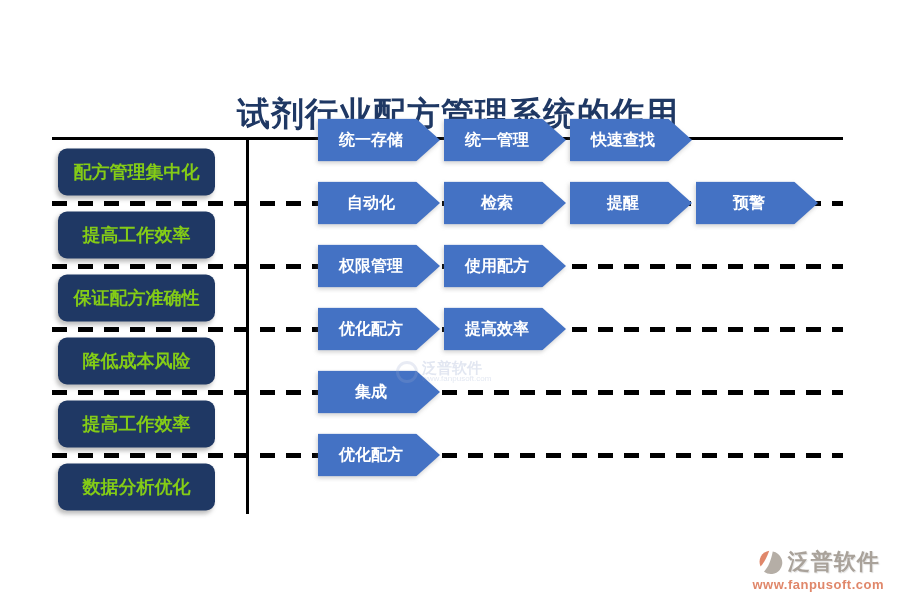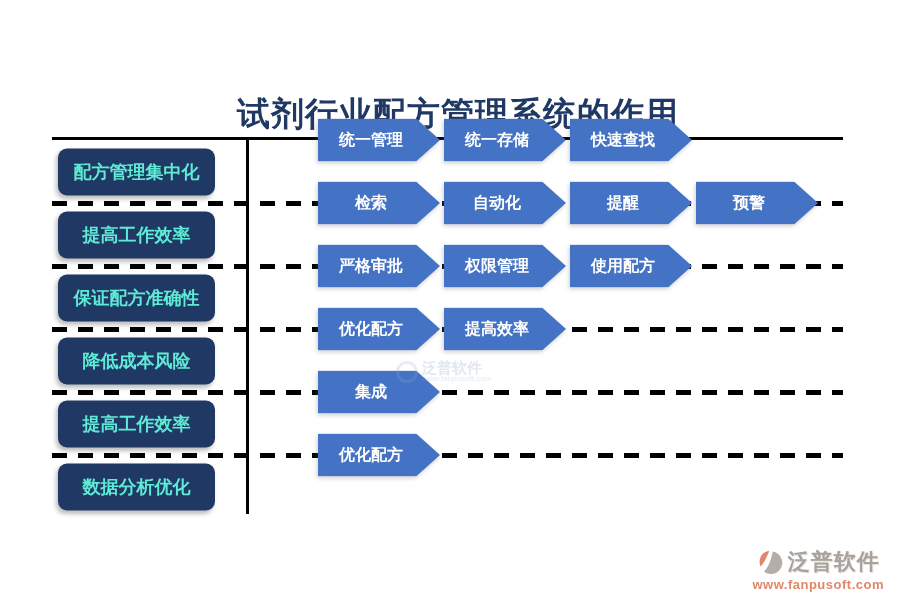--- a/index.html
+++ b/index.html
@@ -23,21 +23,21 @@
     position:absolute;left:52px;top:140px;width:791px;
   }
   .row{position:relative;height:63px;}
   .row:not(:last-child)::after{
     content:"";position:absolute;left:0;right:0;bottom:-3px;height:5px;
     background:repeating-linear-gradient(90deg,#000 0 15px,transparent 15px 26px);
   }
   .label{
     position:absolute;left:6px;top:50%;transform:translateY(-50%);
     width:157px;height:47px;border-radius:9px;background:#1f3864;
-    color:#5eead4;font-size:18px;font-weight:bold;
+    color:#84cc16;font-size:18px;font-weight:bold;
     display:flex;align-items:center;justify-content:center;
     box-shadow:-2px 3px 4px rgba(110,110,110,0.45);
     white-space:nowrap;
   }
   .arrows{
     position:absolute;left:266px;top:50%;transform:translateY(-50%);
     display:flex;gap:4px;
   }
   .arrow{
     width:122px;height:43px;background:#4472c4;color:#fff;
@@ -81,49 +81,48 @@
   <h1 class="title">试剂行业配方管理系统的作用</h1>
 
   <div class="hline"></div>
   <div class="vline"></div>
 
   <div class="rows">
   <div class="row">
     <div class="label">配方管理集中化</div>
     <div class="arrows-wrap">
       <div class="arrows">
+  <div class="arrow">统一存储</div>
+
   <div class="arrow">统一管理</div>
-
-  <div class="arrow">统一存储</div>
 
   <div class="arrow">快速查找</div>
 </div>
     </div>
   </div>
 
   <div class="row">
     <div class="label">提高工作效率</div>
     <div class="arrows-wrap">
       <div class="arrows">
+  <div class="arrow">自动化</div>
+
   <div class="arrow">检索</div>
-
-  <div class="arrow">自动化</div>
 
   <div class="arrow">提醒</div>
 
   <div class="arrow">预警</div>
 </div>
     </div>
   </div>
 
   <div class="row">
     <div class="label">保证配方准确性</div>
     <div class="arrows-wrap">
       <div class="arrows">
-  <div class="arrow">严格审批</div>
 
   <div class="arrow">权限管理</div>
 
 
   <div class="arrow">使用配方</div>
 </div>
     </div>
   </div>
 
   <div class="row">

